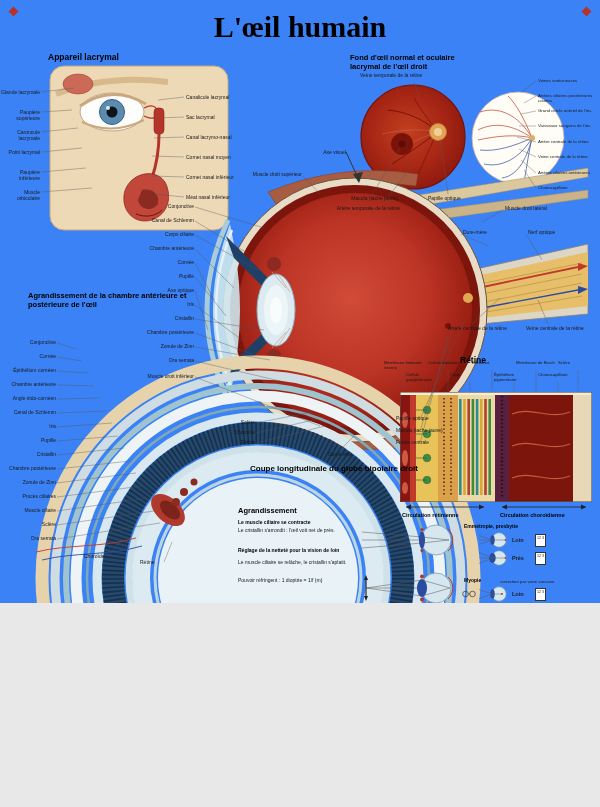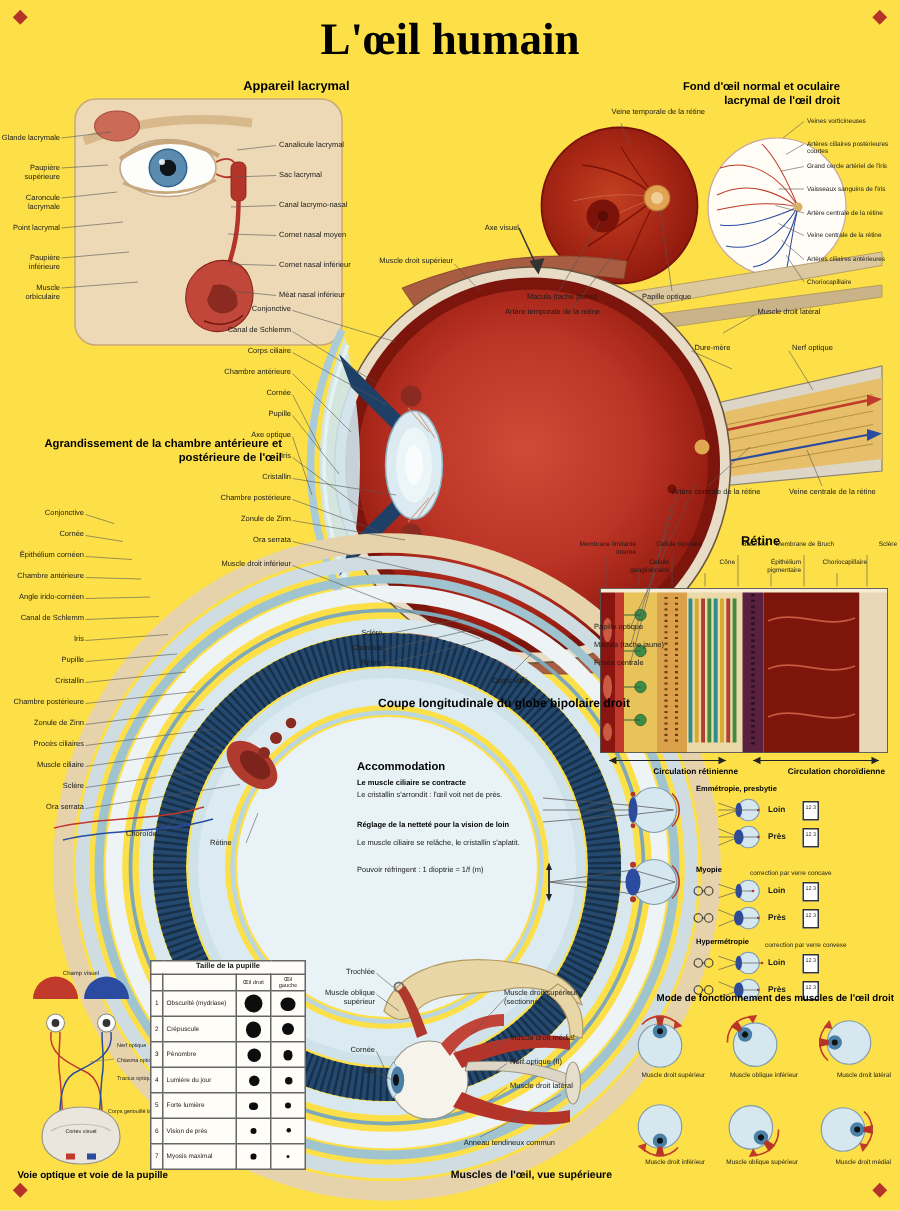--- a/index.html
+++ b/index.html
@@ -1,23 +1,23 @@
 <!DOCTYPE html>
 <html><head>
 <meta charset="utf-8">
 <style>
   html,body{margin:0;padding:0;background:#e8e8e8}
-  .poster{position:relative;width:600px;height:807px;margin:0 auto;background:#fde047;
+  .poster{position:relative;width:600px;height:603px;margin:0 auto;background:#3b82f6;
           font-family:"Liberation Sans",sans-serif;color:#1a1a1a;overflow:hidden}
   .title{position:absolute;left:0;top:10px;width:100%;text-align:center;
          font-family:"Liberation Serif",serif;font-size:30px;font-weight:bold;color:#000;z-index:6}
   .lbl{position:absolute;font-size:5px;line-height:1.18;color:#1a1a1a;z-index:6}
   .f4{font-size:4.3px}.f55{font-size:5.5px}.f65{font-size:6.5px}
   .f7{font-size:7px}.f75{font-size:7.5px}.f8{font-size:8px}.f85{font-size:8.5px}
-  .r{text-align:right}.c{text-align:right}.b{font-weight:bold;color:#000}
+  .r{text-align:right}.c{text-align:left}.b{font-weight:bold;color:#000}
   .art{position:absolute;z-index:2}
   .overlay{position:absolute;left:0;top:0;z-index:5;pointer-events:none}
   .overlay line{stroke:#555;stroke-width:0.4}
   .corner{position:absolute;width:7px;height:7px;background:#b5342a;transform:rotate(45deg);z-index:7}
   .vrow{position:absolute;display:flex;align-items:center;gap:3px;z-index:6}
   .vlabel{font-size:5.5px;font-weight:bold;width:20px}
   .chart{width:11px;height:13px;border:0.6px solid #333;background:#fff;font-size:3.6px;
          line-height:1.3;text-align:center;padding-top:1.5px;box-sizing:border-box}
   .ptable{position:absolute;left:100px;top:640px;width:104px;border-collapse:collapse;
           background:#fffdf8;z-index:6}
@@ -208,21 +208,21 @@
   <div class="lbl" style="left:526px;top:326px;width:68px">Veine centrale de la rétine</div>
   <div class="lbl r" style="left:209px;top:420px;width:46px">Sclère</div>
   <div class="lbl r" style="left:209px;top:430px;width:46px">Choroïde</div>
   <div class="lbl r" style="left:209px;top:440px;width:46px">Rétine</div>
   <div class="lbl" style="left:328px;top:452px;width:60px">Corps vitré</div>
   <div class="lbl" style="left:396px;top:416px;width:68px">Papille optique</div>
   <div class="lbl" style="left:396px;top:428px;width:68px">Macula (tache jaune)</div>
   <div class="lbl" style="left:396px;top:440px;width:68px">Fovéa centrale</div>
   <div class="lbl b c f8" style="left:250px;top:464px;width:170px">Coupe longitudinale du globe bipolaire droit</div>
 
-  <div class="lbl b c f75" style="left:18px;top:292px;width:170px">Agrandissement de la chambre antérieure et postérieure de l'œil</div>
+  <div class="lbl b c f75" style="left:28px;top:292px;width:170px">Agrandissement de la chambre antérieure et postérieure de l'œil</div>
   <svg class="art" style="left:18px;top:316px" width="218" height="248" viewBox="0 0 218 248">
     <g fill="none">
       <circle cx="240" cy="262" r="216" stroke="#e6d3ab" stroke-width="13"></circle>
       <circle cx="240" cy="262" r="203" stroke="#cfdde2" stroke-width="9"></circle>
       <circle cx="240" cy="262" r="192" stroke="#9fc4cf" stroke-width="6"></circle>
       <circle cx="240" cy="262" r="182" stroke="#eef4f6" stroke-width="11"></circle>
       <circle cx="240" cy="262" r="171" stroke="#7fa8b8" stroke-width="2.5"></circle>
       <circle cx="240" cy="262" r="161" stroke="#d8e8ee" stroke-width="9"></circle>
       <circle cx="240" cy="262" r="145" stroke="#24486e" stroke-width="22"></circle>
       <circle cx="240" cy="262" r="145" stroke="#16304a" stroke-width="22" stroke-dasharray="1.6 2.6"></circle>
@@ -316,21 +316,21 @@
     <line x1="6" y1="4" x2="84" y2="4" stroke="#222" stroke-width="0.8"></line>
     <polygon points="6,4 11,1.5 11,6.5" fill="#222"></polygon>
       <polygon points="84,4 79,1.5 79,6.5" fill="#222"></polygon>
     <line x1="102" y1="4" x2="186" y2="4" stroke="#222" stroke-width="0.8"></line>
     <polygon points="102,4 107,1.5 107,6.5" fill="#222"></polygon>
       <polygon points="186,4 181,1.5 181,6.5" fill="#222"></polygon>
   </svg>
   <div class="lbl b c f55" style="left:402px;top:512px;width:90px">Circulation rétinienne</div>
   <div class="lbl b c f55" style="left:500px;top:512px;width:90px">Circulation choroïdienne</div>
 
-  <div class="lbl b f75" style="left:238px;top:507px;width:124px">Accommodation</div>
+  <div class="lbl b f75" style="left:238px;top:507px;width:124px">Agrandissement</div>
   <div class="lbl b" style="left:238px;top:520px;width:124px">Le muscle ciliaire se contracte</div>
   <div class="lbl" style="left:238px;top:528px;width:124px">Le cristallin s'arrondit : l'œil voit net de près.</div>
   <div class="lbl b" style="left:238px;top:548px;width:124px">Réglage de la netteté pour la vision de loin</div>
   <div class="lbl" style="left:238px;top:560px;width:124px">Le muscle ciliaire se relâche, le cristallin s'aplatit.</div>
   <div class="lbl" style="left:238px;top:578px;width:124px">Pouvoir réfringent : 1 dioptrie = 1/f (m)</div>
   <svg class="art" style="left:362px;top:520px" width="96" height="40" viewBox="0 0 96 40">
     <line x1="0" y1="12" x2="60" y2="17" stroke="#555" stroke-width="0.5"></line>
     <line x1="0" y1="20" x2="60" y2="20" stroke="#555" stroke-width="0.5"></line>
     <line x1="0" y1="28" x2="60" y2="23" stroke="#555" stroke-width="0.5"></line>
     <circle cx="74" cy="20" r="15" fill="#d6e7f0" stroke="#7e9cae" stroke-width="0.8"></circle>

